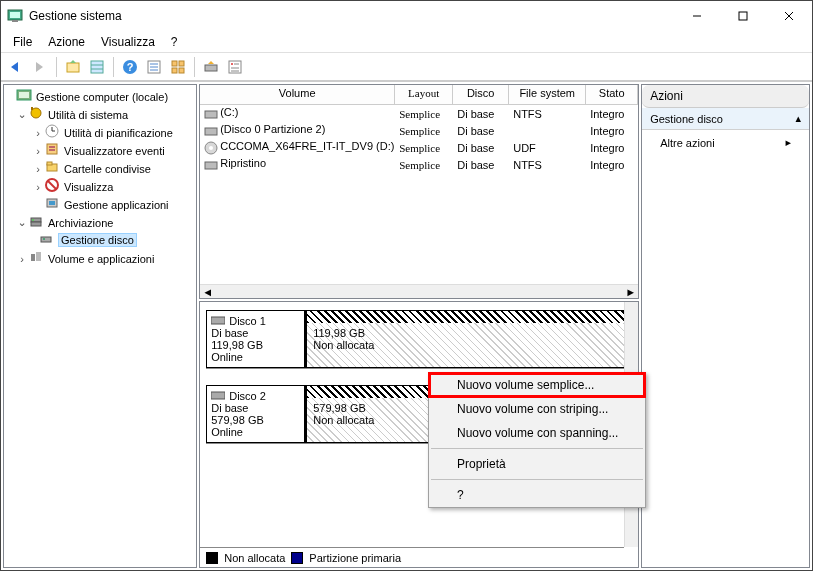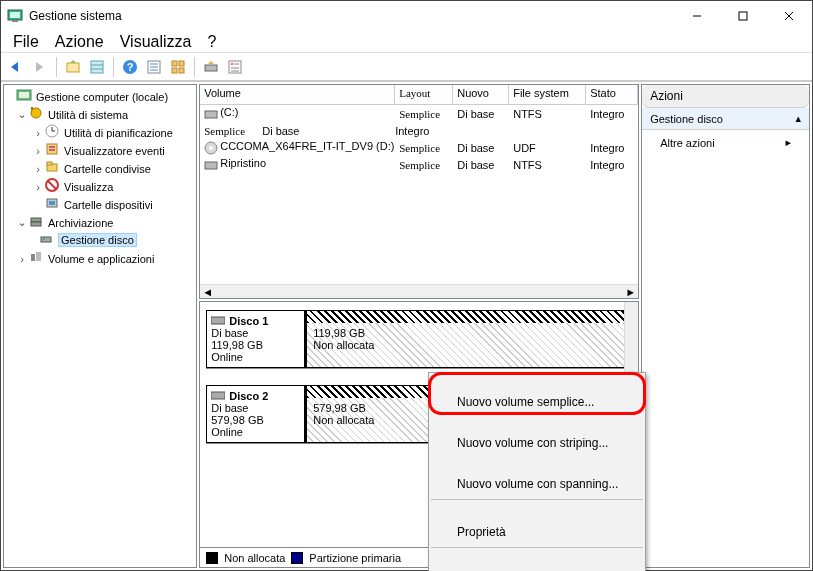--- a/index.html
+++ b/index.html
@@ -4,58 +4,58 @@
 <style>
 * { box-sizing: border-box; margin: 0; padding: 0; font-family: "Segoe UI", Tahoma, sans-serif; font-size: 11px; }
 body { background: #fff; }
 .window { width: 813px; height: 571px; border: 1px solid #444; display: flex; flex-direction: column; background: #fff; }
 .titlebar { height: 30px; display: flex; align-items: center; padding-left: 6px; }
 .titlebar .icon { width: 16px; height: 16px; margin-right: 6px; display: flex; align-items: center; justify-content: center; }
 .titlebar .title { flex: 1; font-size: 12px; }
 .titlebar .controls { display: flex; }
 .titlebar .controls div { width: 46px; height: 30px; display: flex; align-items: center; justify-content: center; font-family: monospace; }
 .menubar { height: 22px; display: flex; align-items: center; padding-left: 4px; border-bottom: 1px solid #e0e0e0; }
-.menubar span { padding: 2px 8px; font-size: 16px; }
+.menubar span { padding: 2px 8px; font-size: 12px; }
 .toolbar { height: 28px; display: flex; align-items: center; padding-left: 4px; border-bottom: 1px solid #ccc; gap: 2px; background:#fff;}
 .tb-btn { width: 22px; height: 22px; display: flex; align-items: center; justify-content: center; border:1px solid transparent;}
 .tb-sep { width: 1px; height: 20px; background: #ccc; margin: 0 3px; }
 .content { flex: 1; display: flex; border-top:1px solid #ccc; overflow:hidden;}
 .tree-panel { width: 214px; border: 1px solid #828790; margin:2px; overflow:auto; background:#fff;}
 .tree-item { display:flex; align-items:flex-end; height:18px; padding-left:2px; white-space:nowrap;}
 .tree-item .twisty { width:12px; text-align:center; color:#555;}
 .tree-item .ticon { width:16px; height:16px; margin-right:4px; display:flex; align-items:center; justify-content:center;}
 .tree-item.selected span.label { background:#cce8ff; border:1px solid #99d1ff; padding:0 2px;}
 .mid-panel { flex:1; display:flex; flex-direction:column; margin:2px 0; gap:2px;}
 .volumes-table { border:1px solid #828790; flex:0 0 215px; display:flex; flex-direction:column; overflow:hidden;}
 .vt-head { display:flex; height:20px; background:#fff; border-bottom:1px solid #ccc;}
-.vt-head div { border-right:1px solid #ccc; padding:2px 4px; font-size:11px; background:#fdfdfd;}
+.vt-head div { border-right:1px solid #ccc; padding:2px 4px; font-size:11px; background:#fdfdfd;text-align:center;}
 .vt-body { flex:1; overflow:auto;}
 .vt-row { display:flex; height:17px; align-items:center;}
 .vt-row div { padding:0 4px; white-space:nowrap; overflow:hidden;}
 .col-vol{width:195px;} .col-lay{width:58px;font-family:Liberation Serif, serif;} .col-tip{width:56px;} .col-fs{width:77px;} .col-sta{width:52px;}
 .vt-icon{display:inline-flex;width:14px;height:14px;vertical-align:middle;margin-right:2px;}
 .disk-panel { border:1px solid #828790; flex:1; position:relative; overflow:auto;}
 .disk-row { display:flex; border-bottom:1px solid #888; margin:8px 6px 16px 6px;}
 .disk-info { width:100px; border:1px solid #000; border-right:2px solid #000; padding:4px; background:#fff;}
-.disk-info .dname{font-weight:bold;}
+.disk-info .dname{font-weight:normal;}
 .disk-part { flex:1; border:1px solid #000; display:flex; flex-direction:column;}
 .disk-bar{height:12px;}
 .bar-unalloc{background:repeating-linear-gradient(45deg,#000 0 2px,#fff 2px 5px);}
 .disk-body{flex:1; padding:4px 6px; font-size:11px;}
 .hatch{background:repeating-linear-gradient(45deg,#fff 0 4px,#ccc 4px 5px);}
 .legend{position:absolute;bottom:0;left:0;right:14px;height:20px;border-top:1px solid #888;display:flex;align-items:center;gap:6px;padding-left:6px;background:#fff;}
 .legend .sw{width:12px;height:12px;border:1px solid #000;display:inline-block;}
 .scrollbar-v{position:absolute;right:0;top:0;bottom:20px;width:14px;background:#f0f0f0;border-left:1px solid #ddd;}
 .scrollbar-h{height:14px;border-top:1px solid #ddd;background:#f0f0f0;display:flex;align-items:center;}
 .actions-panel { width:186px; border:1px solid #828790; margin:2px; display:flex; flex-direction:column;}
 .actions-head{background:#efefef;padding:4px 8px;font-size:12px;border-bottom:1px solid #ccc;border-radius:7px;}
 .actions-sub{background:#eaf3fb;padding:4px 8px;display:flex;justify-content:space-between;align-items:center;border-bottom:1px solid #d0d0d0;}
 .actions-item{padding:6px 18px;display:flex;justify-content:space-between;align-items:center;}
 .ctx-menu{position:absolute;left:428px;top:372px;width:218px;background:#f2f2f2;border:1px solid #a0a0a0;box-shadow:2px 2px 4px rgba(0,0,0,.3);z-index:10;}
-.ctx-item{padding:22px 12px 5px 28px;font-size:12px;border-radius:12px;}
+.ctx-item{padding:5px 12px 5px 28px;font-size:12px;}
 .ctx-item.hl{outline:3px solid red;outline-offset:-2px;}
 .ctx-sep{height:1px;background:#c0c0c0;margin:3px 2px;}
 </style>
 </head>
 <body>
 
 <div class="window">
   <div class="titlebar">
     <span class="icon">
       <svg width="16" height="16">
@@ -224,21 +224,21 @@
           <span class="label">Visualizza</span>
         </div>
       <div class="tree-item" style="padding-left:28px">
           <span class="twisty"></span>
           <span class="ticon">
             <svg width="14" height="14">
               <rect x="2" y="3" width="10" height="8" fill="#ccc" stroke="#666"></rect>
               <rect x="4" y="5" width="6" height="4" fill="#49c"></rect>
             </svg>
           </span>
-          <span class="label">Cartelle dispositivi</span>
+          <span class="label">Gestione applicazioni</span>
         </div>
       <div class="tree-item" style="padding-left:12px">
           <span class="twisty">⌄</span>
           <span class="ticon">
             <svg width="14" height="14">
               <rect x="2" y="4" width="10" height="4" fill="#999" stroke="#555"></rect>
               <rect x="2" y="8" width="10" height="4" fill="#999" stroke="#555"></rect>
               <circle cx="4" cy="6" r="1" fill="#5c5"></circle>
             </svg>
           </span>
@@ -263,37 +263,42 @@
           </span>
           <span class="label">Volume e applicazioni</span>
         </div>
     </div>
 
     <div class="mid-panel">
       <div class="volumes-table">
         <div class="vt-head">
           <div class="col-vol">Volume</div>
           <div class="col-lay">Layout</div>
-          <div class="col-tip">Nuovo</div>
+          <div class="col-tip">Disco</div>
           <div class="col-fs">File system</div>
           <div class="col-sta">Stato</div>
         </div>
         <div class="vt-body">
           <div class="vt-row">
               <div class="col-vol"><span class="vt-icon">
                   <svg width="14" height="14">
                     <rect x="1" y="4" width="12" height="7" fill="#bbb" stroke="#666"></rect>
                   </svg>
                 </span><span>(C:)</span></div>
               <div class="col-lay">Semplice</div>
               <div class="col-tip">Di base</div>
               <div class="col-fs">NTFS</div>
               <div class="col-sta">Integro</div>
             </div>
           <div class="vt-row">
+              <div class="col-vol"><span class="vt-icon">
+                  <svg width="14" height="14">
+                    <rect x="1" y="4" width="12" height="7" fill="#bbb" stroke="#666"></rect>
+                  </svg>
+                </span><span>(Disco 0 Partizione 2)</span></div>
               <div class="col-lay">Semplice</div>
               <div class="col-tip">Di base</div>
               <div class="col-fs"></div>
               <div class="col-sta">Integro</div>
             </div>
           <div class="vt-row">
               <div class="col-vol"><span class="vt-icon">
                   <svg width="14" height="14">
                     <circle cx="7" cy="7" r="6" fill="#d8d8d8" stroke="#888"></circle>
                     <circle cx="7" cy="7" r="2" fill="#fff"></circle>

